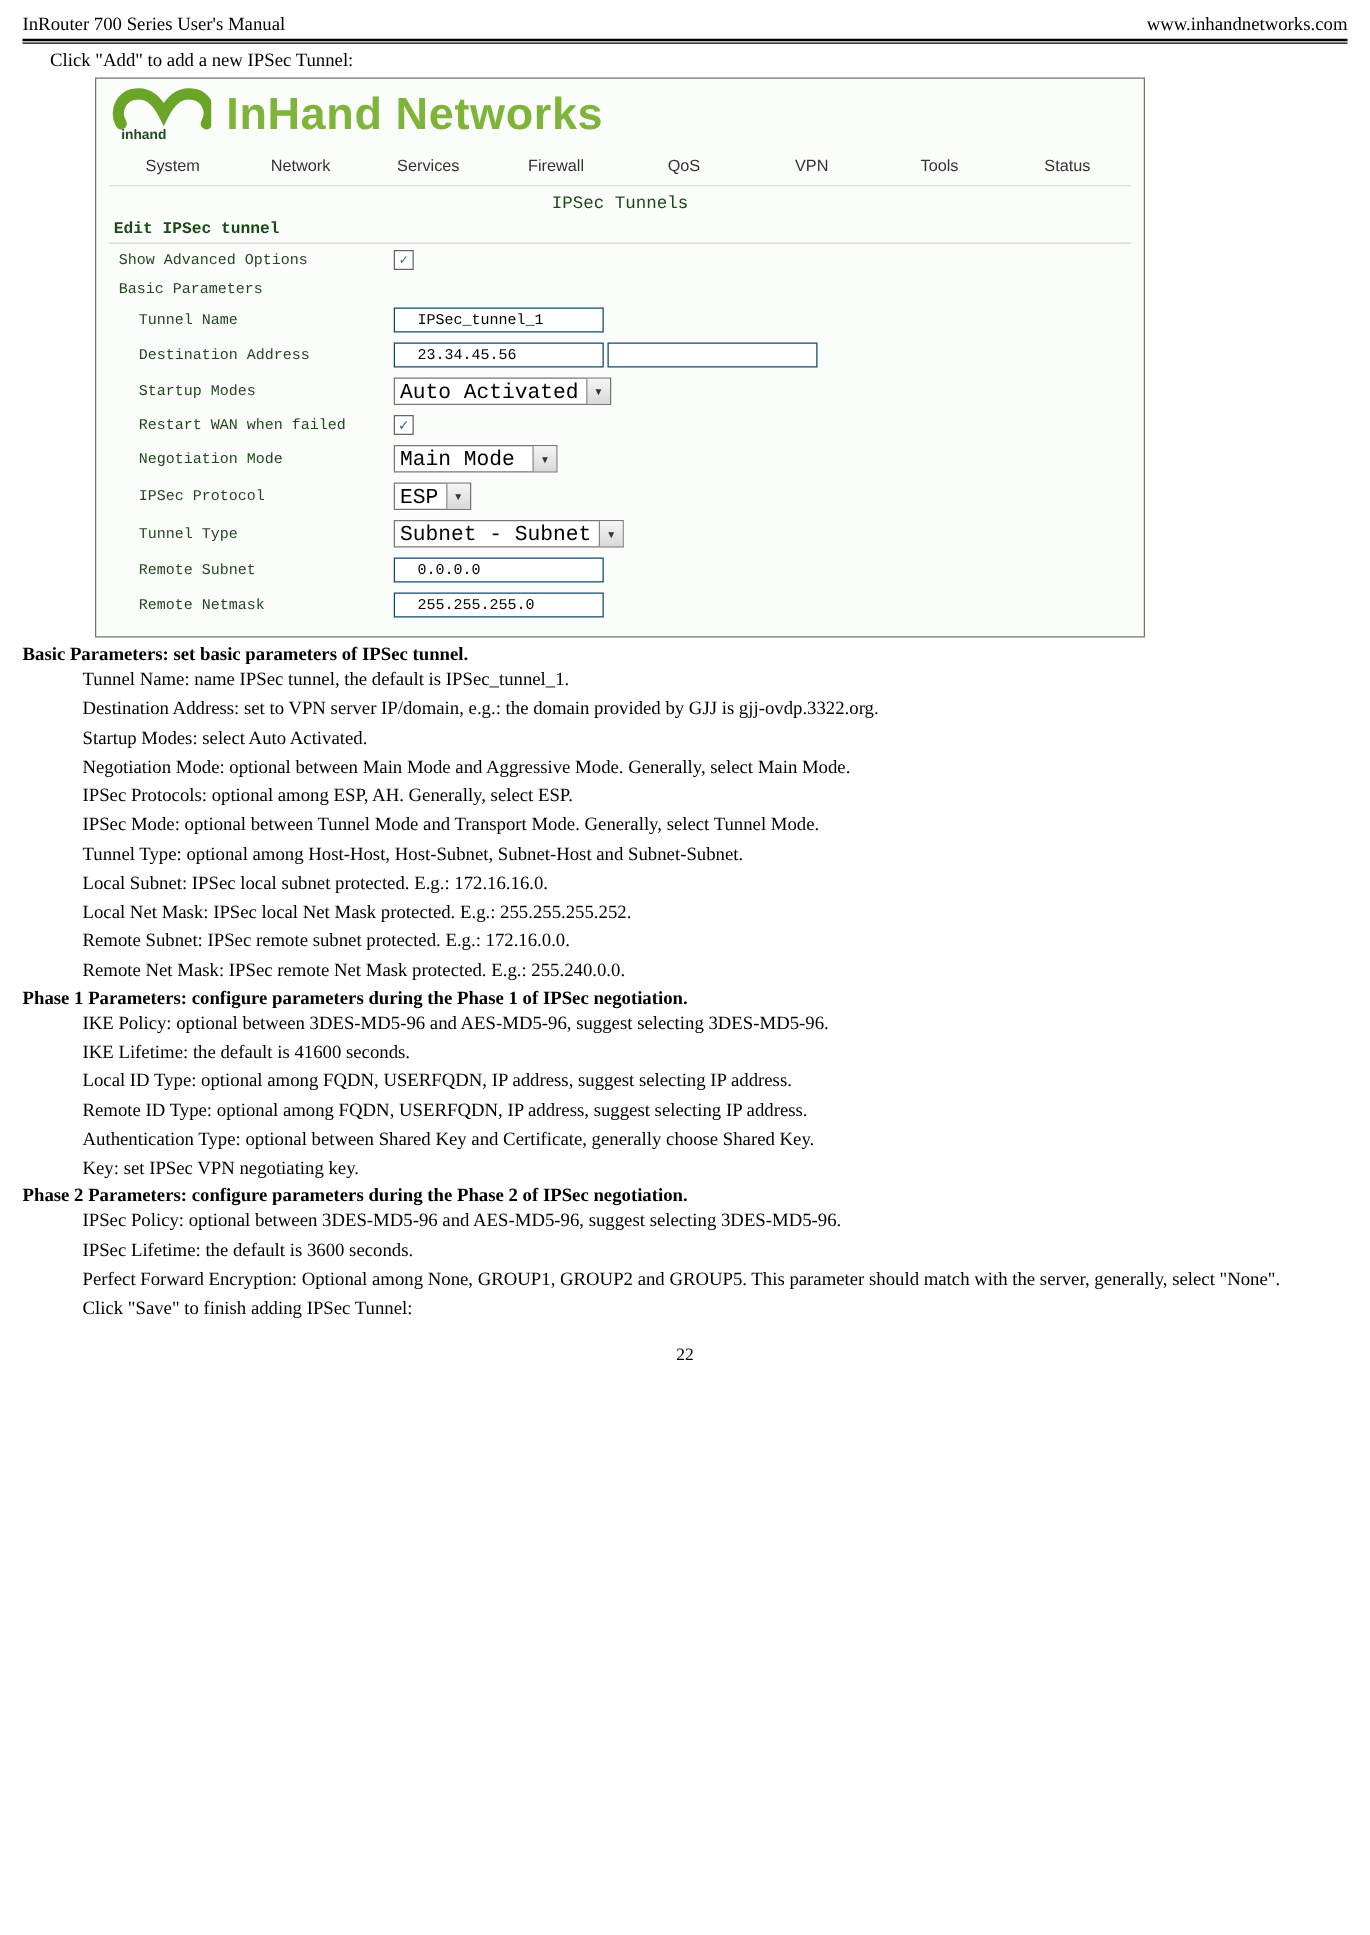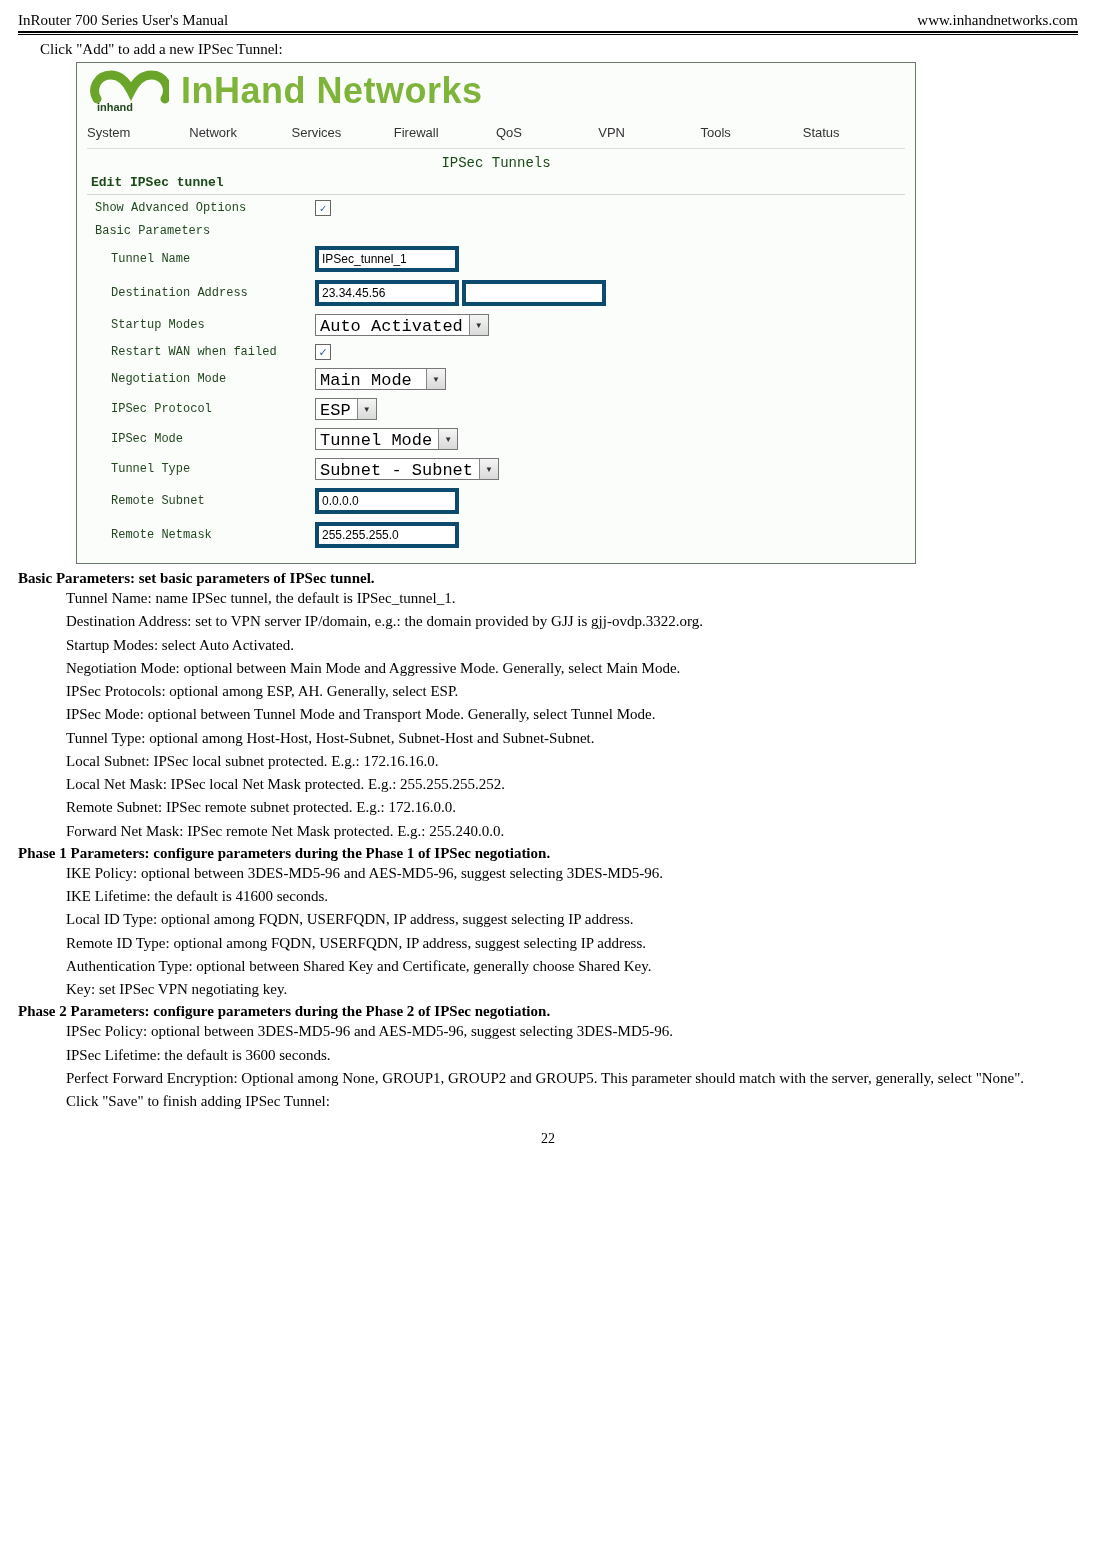--- a/index.html
+++ b/index.html
@@ -58,21 +58,21 @@
     justify-content: space-around;
     font-family: Verdana, sans-serif;
     font-size: 13px;
     color: #333;
     border-bottom: 1px solid #d8e0d8;
     padding: 6px 0 8px 0;
     margin-bottom: 2px;
   }
   .nav-item {
     flex: 1;
-    text-align: left;
+    text-align: center;
   }
   .section-title {
     text-align: center;
     font-family: "Courier New", monospace;
     font-weight: normal;
     font-size: 14px;
     color: #1a4a15;
     margin: 6px 0 2px 0;
   }
   .edit-title {
@@ -97,24 +97,24 @@
   .form-heading td {
     font-family: "Courier New", monospace;
     font-weight: normal;
     font-size: 13px;
     color: #1a4a15;
     padding-left: 6px !important;
   }
   .txt-input {
     height: 18px;
     width: 130px;
-    border: 4px solid #0c4a6e;
-    font-family: Liberation Sans, sans-serif;
+    border: 1px solid #0c4a6e;
+    font-family: Liberation Mono, monospace;
     font-size: 12px;
-    padding: 0 3px;
+    padding: 0 18px;
     box-sizing: content-box;
   }
   .txt-input.small2 { width: 130px; }
   .select-wrap {
     display: inline-flex;
     align-items: stretch;
     border: 1px solid #777;
     height: 20px;
     background: #fff;
   }
@@ -247,29 +247,20 @@
     <tr>
       <td>IPSec Protocol</td>
       <td>
         <span class="select-wrap">
           <span class="select-val w-esp">ESP</span>
           <span class="select-btn">▼</span>
         </span>
       </td>
     </tr>
     <tr>
-      <td>IPSec Mode</td>
-      <td>
-        <span class="select-wrap">
-          <span class="select-val" style="min-width:82px">Tunnel Mode</span>
-          <span class="select-btn">▼</span>
-        </span>
-      </td>
-    </tr>
-    <tr>
       <td>Tunnel Type</td>
       <td>
         <span class="select-wrap">
           <span class="select-val">Subnet - Subnet</span>
           <span class="select-btn">▼</span>
         </span>
       </td>
     </tr>
     <tr>
       <td>Remote Subnet</td>
@@ -287,21 +278,21 @@
 <div class="para-sub">Tunnel Name: name IPSec tunnel, the default is IPSec_tunnel_1.</div>
 <div class="para-sub">Destination Address: set to VPN server IP/domain, e.g.: the domain provided by GJJ is gjj-ovdp.3322.org.</div>
 <div class="para-sub">Startup Modes: select Auto Activated.</div>
 <div class="para-sub">Negotiation Mode: optional between Main Mode and Aggressive Mode. Generally, select Main Mode.</div>
 <div class="para-sub">IPSec Protocols: optional among ESP, AH. Generally, select ESP.</div>
 <div class="para-sub">IPSec Mode: optional between Tunnel Mode and Transport Mode. Generally, select Tunnel Mode.</div>
 <div class="para-sub">Tunnel Type: optional among Host-Host, Host-Subnet, Subnet-Host and Subnet-Subnet.</div>
 <div class="para-sub">Local Subnet: IPSec local subnet protected. E.g.: 172.16.16.0.</div>
 <div class="para-sub">Local Net Mask: IPSec local Net Mask protected. E.g.: 255.255.255.252.</div>
 <div class="para-sub">Remote Subnet: IPSec remote subnet protected. E.g.: 172.16.0.0.</div>
-<div class="para-sub">Forward Net Mask: IPSec remote Net Mask protected. E.g.: 255.240.0.0.</div>
+<div class="para-sub">Remote Net Mask: IPSec remote Net Mask protected. E.g.: 255.240.0.0.</div>
 
 <div class="para-h">Phase 1 Parameters: configure parameters during the Phase 1 of IPSec negotiation.</div>
 <div class="para-sub">IKE Policy: optional between 3DES-MD5-96 and AES-MD5-96, suggest selecting 3DES-MD5-96.</div>
 <div class="para-sub">IKE Lifetime: the default is 41600 seconds.</div>
 <div class="para-sub">Local ID Type: optional among FQDN, USERFQDN, IP address, suggest selecting IP address.</div>
 <div class="para-sub">Remote ID Type: optional among FQDN, USERFQDN, IP address, suggest selecting IP address.</div>
 <div class="para-sub">Authentication Type: optional between Shared Key and Certificate, generally choose Shared Key.</div>
 <div class="para-sub">Key: set IPSec VPN negotiating key.</div>
 
 <div class="para-h">Phase 2 Parameters: configure parameters during the Phase 2 of IPSec negotiation.</div>

